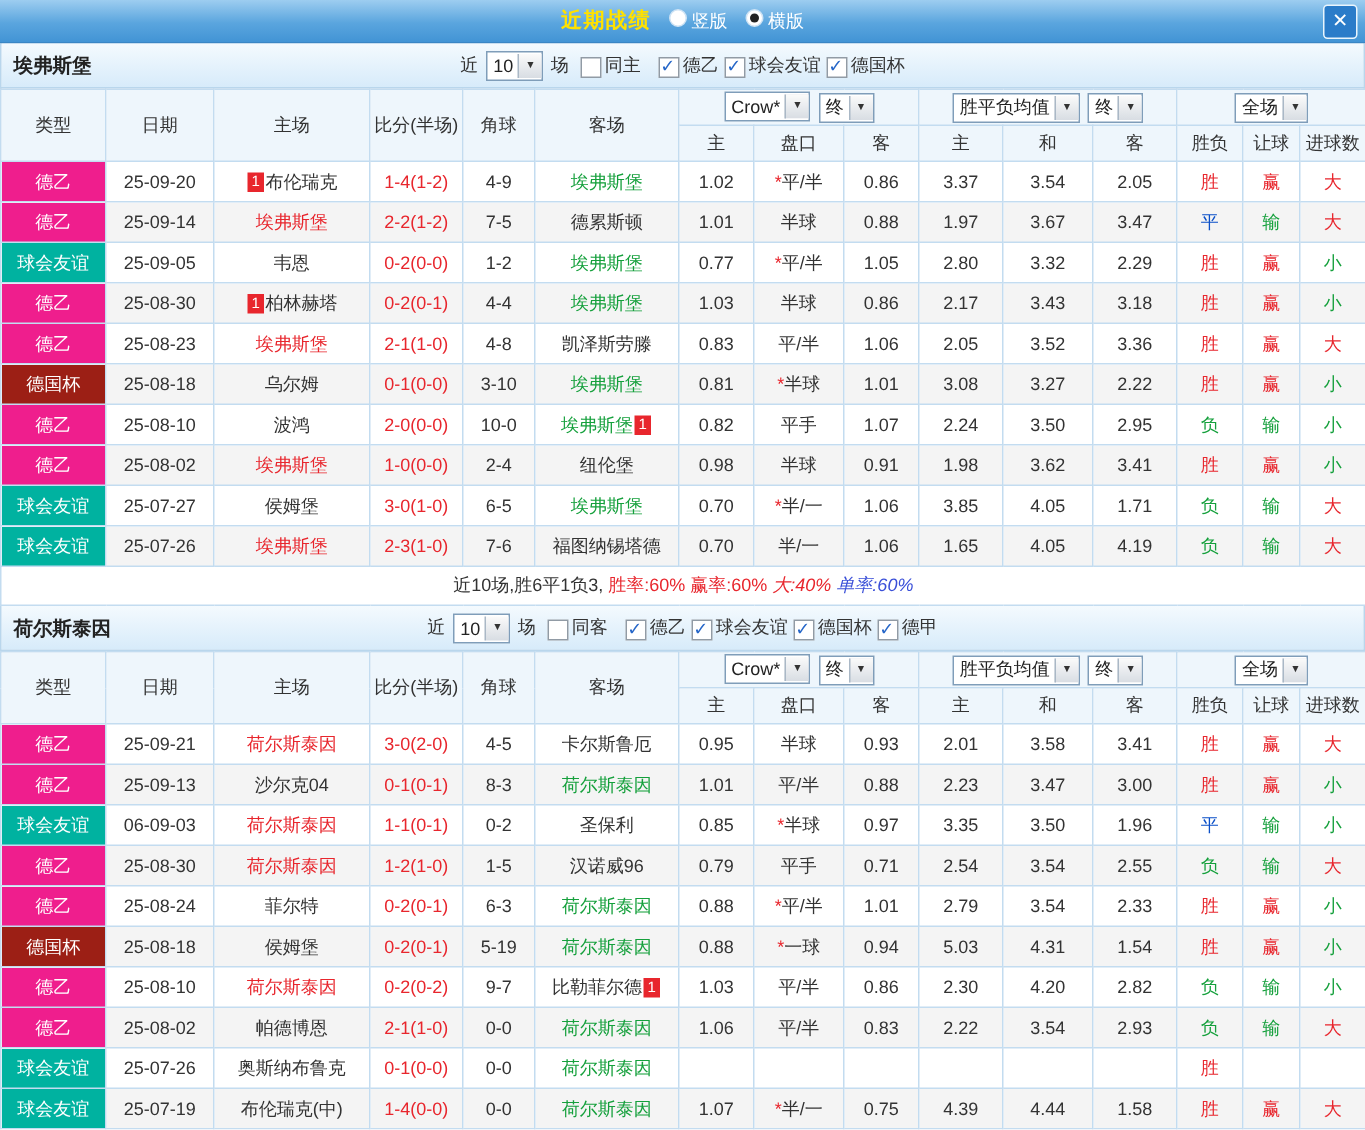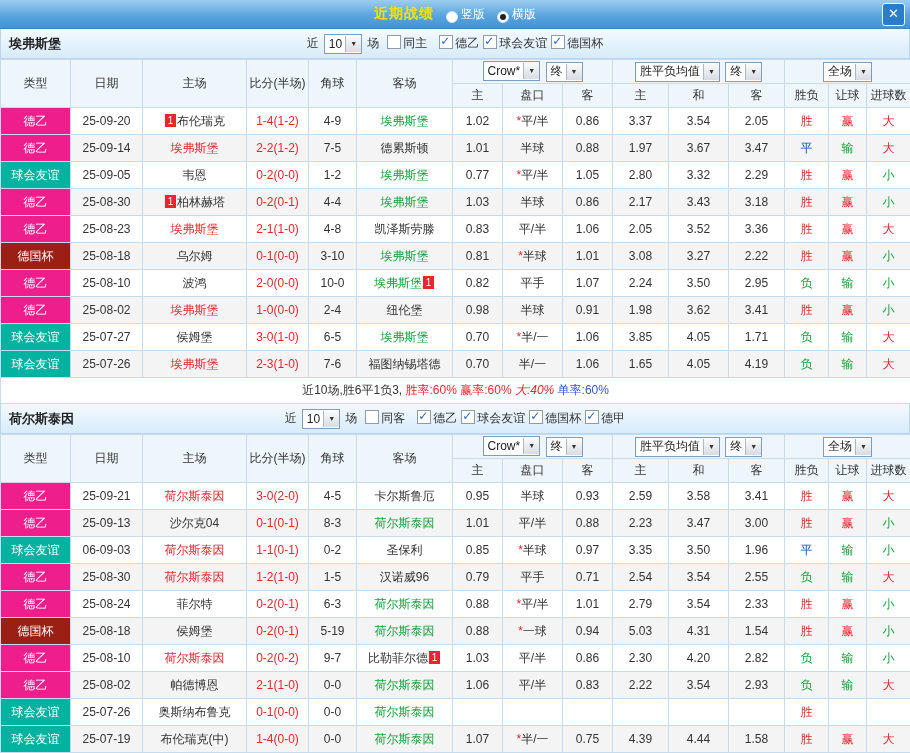--- a/index.html
+++ b/index.html
@@ -6,40 +6,40 @@
   body{width:910px;height:753px;overflow:hidden;background:#fff;
        font-family:"Liberation Sans","DejaVu Sans",sans-serif;font-size:12px;color:#333;}
   .page{width:910px;height:753px;overflow:hidden;}
 
   
   .titlebar{height:28px;background:linear-gradient(180deg,#9dcdf0 0%,#5aa5de 55%,#4294d5 100%);
             display:flex;align-items:center;position:relative;border-bottom:1px solid #3a86c4;}
   .titlebar-center{flex:1;display:flex;justify-content:center;align-items:center;gap:12px;}
   .title{color:#ffe100;font-weight:bold;font-size:14px;letter-spacing:1px;}
   .radio-group{display:flex;align-items:center;gap:12px;}
-  .radio-item{display:inline-flex;align-items:flex-end;gap:3px;color:#fff;font-size:12px;cursor:pointer;}
+  .radio-item{display:inline-flex;align-items:flex-start;gap:3px;color:#fff;font-size:12px;cursor:pointer;}
   .radio{width:10px;height:10px;border-radius:50%;background:#fff;border:1px solid #cfe3f4;
          position:relative;display:inline-block;}
   .radio.sel::after{content:"";position:absolute;left:2px;top:2px;right:2px;bottom:2px;
                     border-radius:50%;background:#222;}
   .close-btn{position:absolute;right:5px;top:3px;width:21px;height:21px;background:#2b7cc9;
              border:1px solid #eaf5fd;border-radius:3px;color:#fff;font-size:13px;font-weight:bold;
              line-height:19px;text-align:center;cursor:pointer;}
 
   
   .team-bar{height:29px;background:linear-gradient(180deg,#f4fafe,#d7ebfa);
             border:1px solid #b9d6ec;border-top:none;display:flex;align-items:center;position:relative;}
   .team-name{position:absolute;left:8px;font-weight:bold;font-size:13px;color:#222;}
   .filters{margin:0 auto;display:flex;align-items:center;gap:4px;}
   .fake-select{display:inline-flex;align-items:center;background:#fff;border:1px solid #7f9db9;
                height:18px;padding-left:4px;font-size:12px;color:#222;cursor:pointer;margin:0 1px;}
   .fake-select .arrow{width:15px;height:16px;margin-left:3px;background:linear-gradient(#fafafa,#d8dde3);
                       border-left:1px solid #aab8c6;color:#333;font-size:7px;line-height:16px;text-align:center;}
   .cb-group{display:inline-flex;align-items:center;}
-  .cb-item{display:inline-flex;align-items:flex-start;margin-left:4px;cursor:pointer;color:#333;}
+  .cb-item{display:inline-flex;align-items:flex-end;margin-left:4px;cursor:pointer;color:#333;}
   .cb-item.first{margin-right:8px;}
   .checkbox{width:12px;height:12px;background:#fff;border:1px solid #919ba5;display:inline-block;
             position:relative;margin-right:2px;}
   .checkbox.checked::after{content:"\2713";position:absolute;left:0;top:-2px;font-size:12px;
                            font-weight:bold;color:#2566c8;}
 
   
   table{width:910px;border-collapse:collapse;table-layout:fixed;}
   th,td{border:1px solid #c3dcf0;text-align:center;overflow:hidden;white-space:nowrap;}
   thead th{background:#eef6fc;font-weight:normal;color:#333;height:23px;padding:0;}
@@ -324,21 +324,21 @@
           <td>半/一</td>
           <td>1.06</td>
           <td>1.65</td>
           <td>4.05</td>
           <td>4.19</td>
           <td style="color: rgb(21, 160, 60);">负</td>
           <td style="color: rgb(21, 160, 60);">输</td>
           <td style="color: rgb(232, 38, 45);">大</td>
         </tr>
         <tr class="summary">
-          <td colspan="15"><span style="color: rgb(51, 51, 51);">近10场,胜6平1负3, </span><span style="color: rgb(232, 38, 45);">胜率:60% </span><span style="color: rgb(232, 38, 45);">赢率:60% </span><span style="color: rgb(232, 38, 45); font-style: italic;">大:40% </span><span style="color: rgb(58, 79, 216);">单率:60%</span></td>
+          <td colspan="15"><span style="color: rgb(51, 51, 51);">近10场,胜6平1负3, </span><span style="color: rgb(232, 38, 45);">胜率:60% </span><span style="color: rgb(232, 38, 45);">赢率:60% </span><span style="color: rgb(232, 38, 45); font-style: italic;">大:40% </span><span style="color: rgb(58, 79, 216); font-style: italic;">单率:60%</span></td>
         </tr>
       </tbody>
   </table>
 
   <div class="team-bar">
     <span class="team-name">荷尔斯泰因</span>
     <div class="filters">
       <span>近</span>
       <span class="fake-select">
           <span>10</span>
@@ -424,21 +424,21 @@
         <tr>
           <td class="league" style="background: rgb(239, 30, 141);">德乙</td>
           <td>25-09-21</td>
           <td><span class="tf-home">荷尔斯泰因</span></td>
           <td class="score">3-0(2-0)</td>
           <td>4-5</td>
           <td><span>卡尔斯鲁厄</span></td>
           <td>0.95</td>
           <td>半球</td>
           <td>0.93</td>
-          <td>2.59</td>
+          <td>2.01</td>
           <td>3.58</td>
           <td>3.41</td>
           <td style="color: rgb(232, 38, 45);">胜</td>
           <td style="color: rgb(232, 38, 45);">赢</td>
           <td style="color: rgb(232, 38, 45);">大</td>
         </tr>
         <tr class="alt">
           <td class="league" style="background: rgb(239, 30, 141);">德乙</td>
           <td>25-09-13</td>
           <td><span>沙尔克04</span></td>

